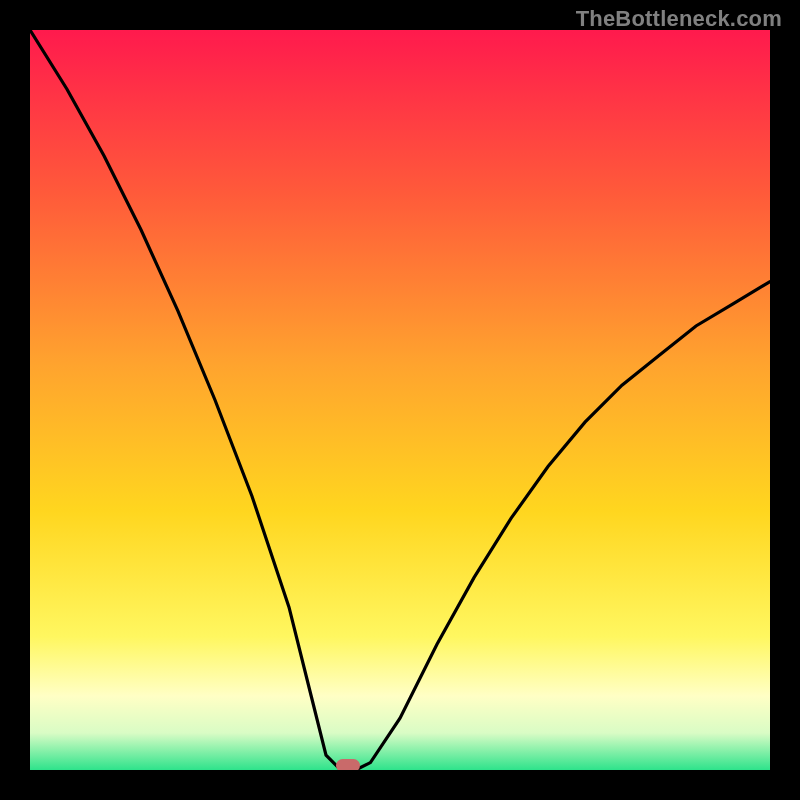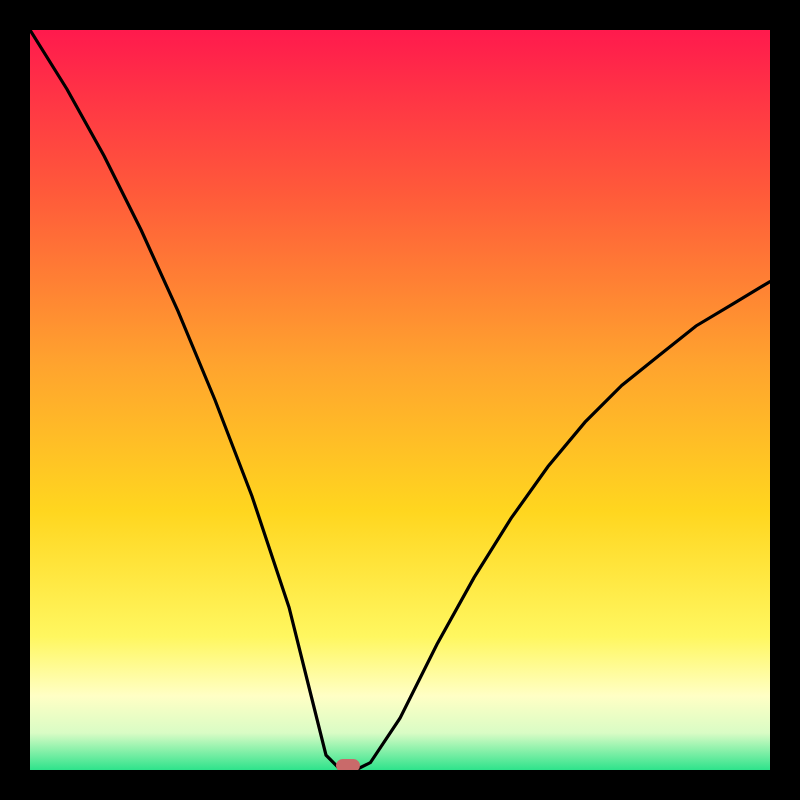--- a/index.html
+++ b/index.html
@@ -50,20 +50,21 @@
     width: 24px;
     height: 13px;
     border-radius: 7px;
   }
 </style>
 </head>
 <body>
 
 <div class="frame">
 
+  <div class="watermark">TheBottleneck.com</div>
 
   <div class="plot-area">
 
     <svg class="gradient" viewBox="0 0 740 740" preserveAspectRatio="none">
       <defs>
         <linearGradient id="bgGrad" x1="0" y1="0" x2="0" y2="1">
           <stop offset="0%" stop-color="#FF1A4D"></stop>
           <stop offset="22%" stop-color="#FF5A3A"></stop>
           <stop offset="45%" stop-color="#FFA32E"></stop>
           <stop offset="65%" stop-color="#FFD61F"></stop>

